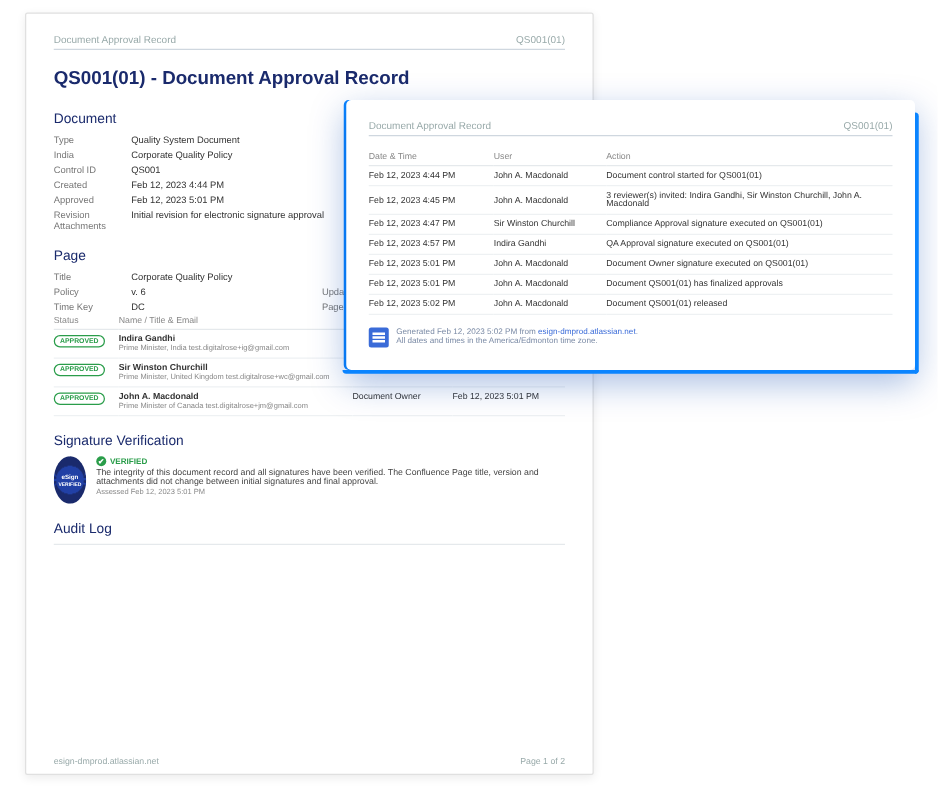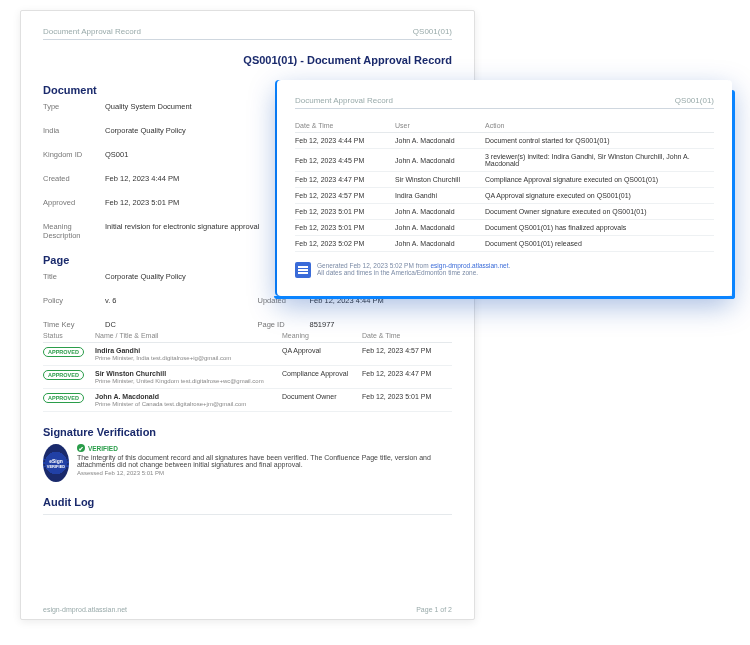--- a/index.html
+++ b/index.html
@@ -1,23 +1,23 @@
 <!DOCTYPE html>
 <html><head>
 <meta charset="utf-8">
 <style>
 html,body{margin:0;padding:0;font-family:-apple-system,BlinkMacSystemFont,"Segoe UI",Arial,sans-serif;background:#fff;color:#333}
 body{width:750px;height:645px;position:relative;overflow:hidden}
 .page1{position:absolute;left:20px;top:10px;width:455px;height:610px;
   background:#fff;border:1px solid #e0e0e0;border-radius:2px;box-shadow:0 2px 8px rgba(0,0,0,.08);
   padding:16px 22px;box-sizing:border-box;overflow:hidden}
 .page1 .hdr{display:flex;justify-content:space-between;color:#9aa;font-size:8px;border-bottom:1px solid #cfd7df;padding-bottom:3px;margin-bottom:14px}
-.page1 .title{color:#1a2a6c;font-weight:700;font-size:11px;text-align:right;margin-bottom:18px}
-.page1 h3{color:#1a2a6c;font-size:11px;font-weight:700;margin:14px 0 6px}
-.kv{display:grid;grid-template-columns:52px 1fr;gap:15px 10px;font-size:7.5px;color:#333}
+.page1 .title{color:#1a2a6c;font-weight:700;font-size:15px;text-align:left;margin-bottom:18px}
+.page1 h3{color:#1a2a6c;font-size:11px;font-weight:400;margin:14px 0 6px}
+.kv{display:grid;grid-template-columns:52px 1fr;gap:3px 10px;font-size:7.5px;color:#333}
 .kv .k{color:#777}
 .kv.pagegrid{grid-template-columns:52px 1fr 42px 1fr}
 .sep{border:none;border-top:1px solid #e5e9ec;margin:4px 0}
 .small{font-size:7.5px;color:#444}
 .sigtable{width:100%;border-collapse:collapse;font-size:7px}
 .sigtable th{text-align:left;color:#888;font-weight:400;padding:3px 0;border-bottom:1px solid #e5e9ec}
 .sigtable td{padding:4px 0;border-bottom:1px solid #eef1f3;vertical-align:top}
 .badge{display:inline-block;border:1px solid #2a9d4a;color:#2a9d4a;border-radius:8px;font-size:5.5px;padding:1px 4px;font-weight:700}
 .subline{color:#888;font-size:6px;display:block;margin-top:1px}
 .verify{display:flex;gap:8px;align-items:flex-start;font-size:7px;color:#444}
@@ -51,27 +51,27 @@
   <span>QS001(01)</span>
  </div>
  <div class="title">QS001(01) - Document Approval Record</div>
 
  <h3>Document</h3>
  <div class="kv">
   <span class="k">Type</span>
       <span>Quality System Document</span>
   <span class="k">India</span>
       <span>Corporate Quality Policy</span>
-  <span class="k">Kingdom ID</span>
+  <span class="k">Control ID</span>
       <span>QS001</span>
   <span class="k">Created</span>
       <span>Feb 12, 2023 4:44 PM</span>
   <span class="k">Approved</span>
       <span>Feb 12, 2023 5:01 PM</span>
-  <span class="k">Meaning Description</span>
+  <span class="k">Revision Attachments</span>
       <span>Initial revision for electronic signature approval</span>
  </div>
 
  <h3>Page</h3>
  <div class="kv pagegrid">
   <span class="k">Title</span>
       <span style="grid-column:2/5">Corporate Quality Policy</span>
   <span class="k">Policy</span>
       <span>v. 6</span>
   <span class="k">Updated</span>

